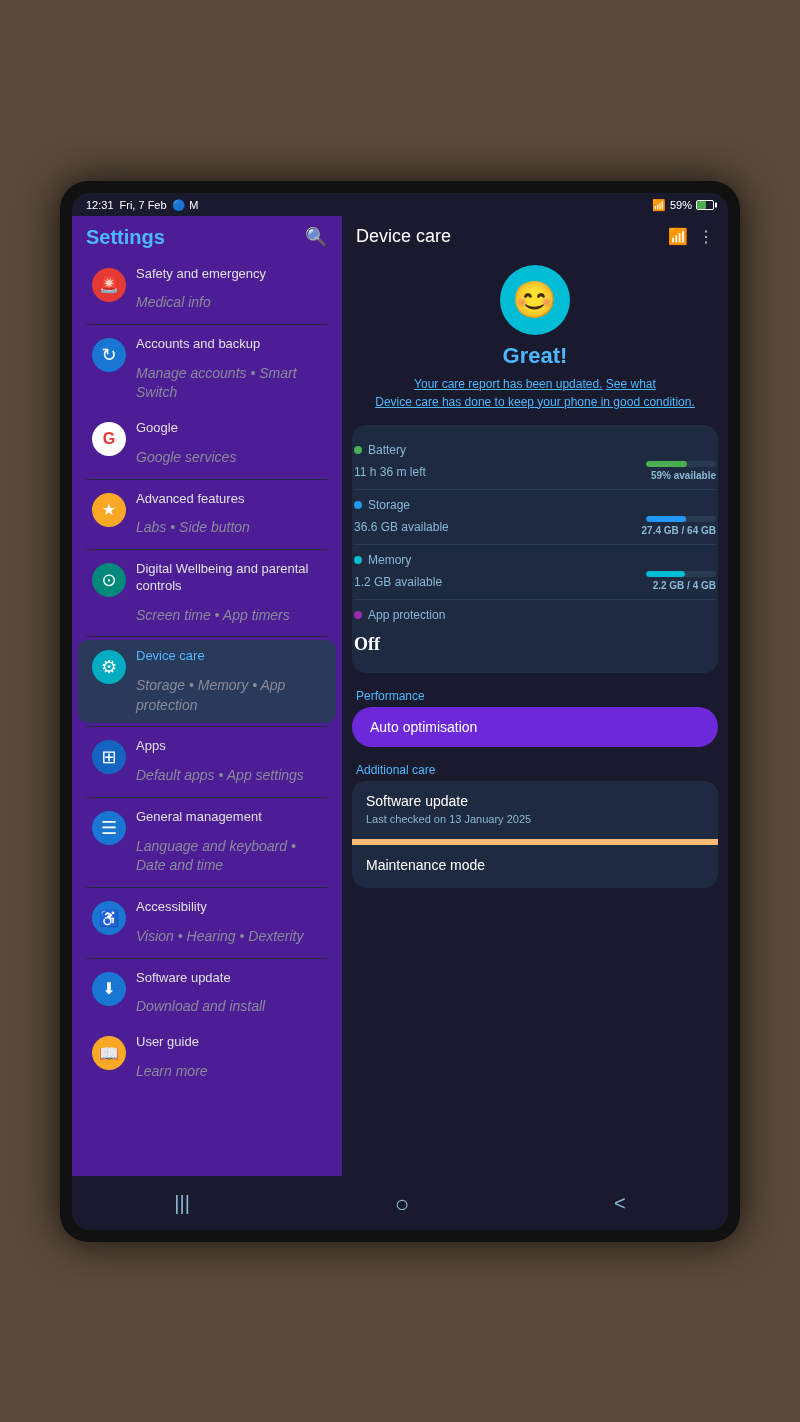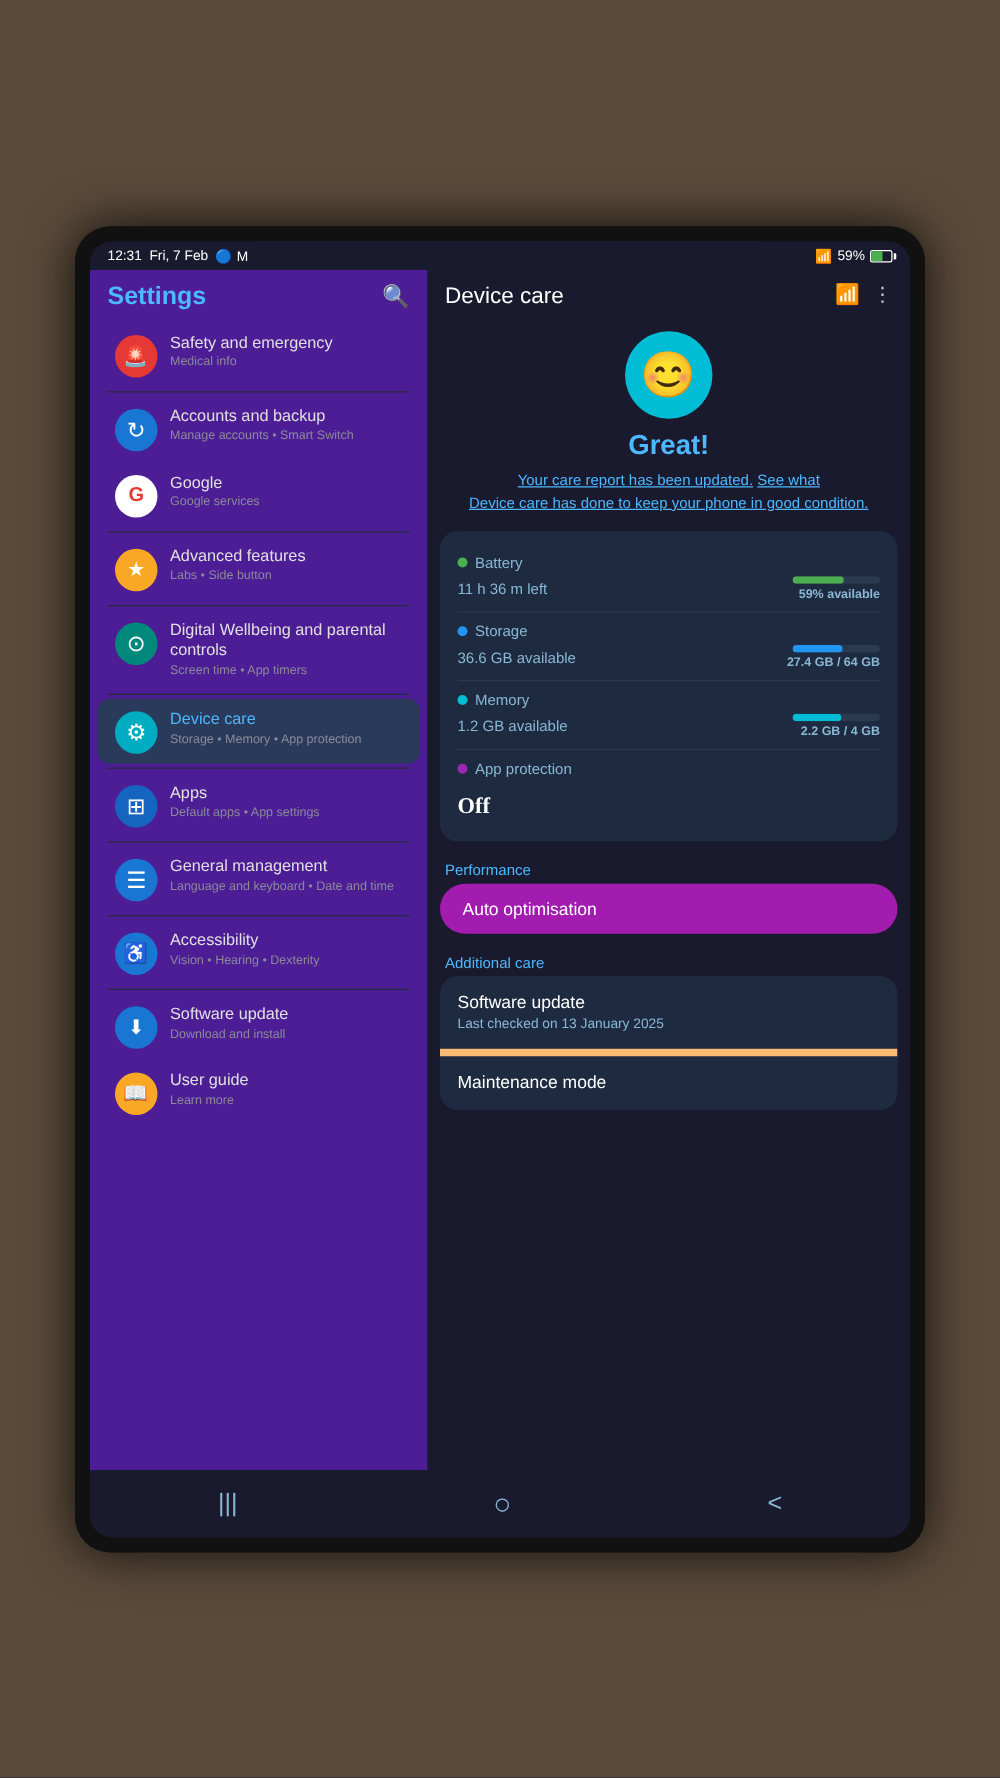--- a/index.html
+++ b/index.html
@@ -141,23 +141,24 @@
 
     .sidebar-item-title {
       color: #e0e0e0;
       font-size: 13px;
       font-weight: 500;
       line-height: 1.3;
     }
 
     .sidebar-item-subtitle {
       color: #8a8a9a;
-      font-size: 10px;
+      font-size: 14px;
       line-height: 1.4;
-      margin-top: 1px;
+      margin-top: 11px;
+      font-style: italic;
     }
 
     .sidebar-divider {
       height: 1px;
       background: #2a2a3e;
       margin: 3px 14px;
     }
 
     
     .right-panel {
@@ -226,21 +227,21 @@
       color: #4db8ff;
       text-decoration: underline;
       margin-top: 40px;
     }
 
     
     .stats-card {
       background: #1e2a40;
       border-radius: 14px;
       margin: 0 10px 10px;
-      padding: 10px 14px;
+      padding: 10px 2px;
     }
 
     .stat-row {
       padding: 8px 0;
     }
 
     .stat-row + .stat-row {
       border-top: 1px solid #2a3a50;
     }
 
@@ -317,21 +318,21 @@
     
     .section-label {
       color: #4db8ff;
       font-size: 12px;
       font-weight: 500;
       padding: 6px 14px 4px;
     }
 
     
     .auto-opt-btn {
-      background: #a21caf;
+      background: #6d28d9;
       border-radius: 22px;
       margin: 0 10px 10px;
       padding: 12px 18px;
       color: #fff;
       font-size: 14px;
       font-weight: 500;
       cursor: pointer;
       text-align: left;
     }
 

